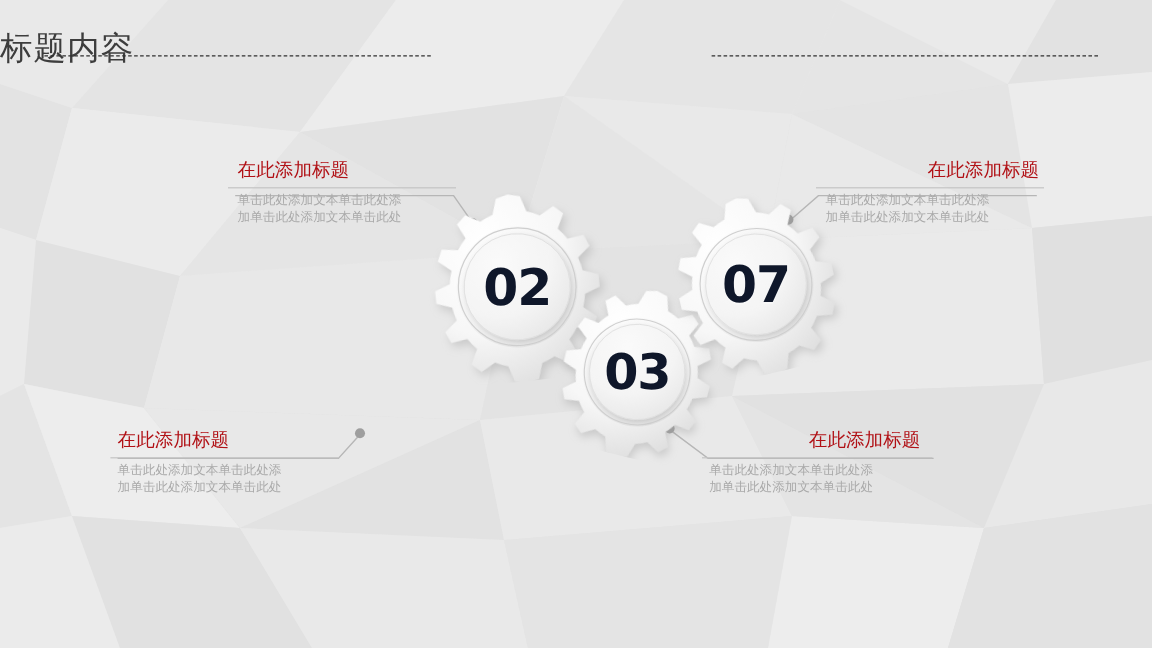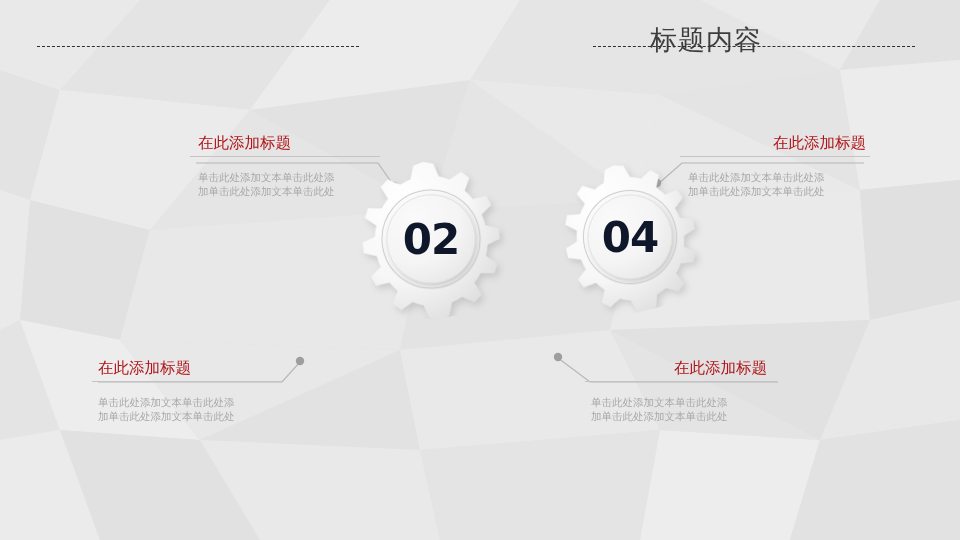--- a/index.html
+++ b/index.html
@@ -10,42 +10,42 @@
   }
   #slide{
     position:relative;width:960px;height:540px;overflow:hidden;
     background:#e7e7e7;
   }
   
   #bg{position:absolute;inset:0;width:960px;height:540px;}
 
   
   .title{
-    position:absolute;left:0;top:22px;width:762px;text-align:right;
+    position:absolute;left:0;top:22px;width:762px;text-align:left;
     font-size:27px;color:#3d3d3d;letter-spacing:1px;
     font-family:Liberation Serif, serif;
   }
   .dash{
     position:absolute;top:46px;height:0;
     border-top:1.6px dashed #2f2f2f;
   }
   .dash.left{left:37px;width:322px;}
   .dash.right{left:593px;width:322px;}
 
   
   .label{position:absolute;}
   .label .head{
-    font-size:15.5px;color:#b11116;white-space:nowrap;line-height:20px;
+    font-size:15.5px;color:#b11116;white-space:nowrap;line-height:20px;font-family:Liberation Mono, monospace;
   }
   .label .rule{
     height:0;border-top:1px solid #c4c4c4;margin-top:3px;
   }
   .label .body{
     font-size:10.5px;color:#a9a9a9;line-height:14px;white-space:nowrap;
-    margin-top:13px;
+    margin-top:3px;
   }
   .label.l-tl{left:190px;top:133px;width:190px;}
   .label.l-tl .head{padding-left:8px;}
   .label.l-tl .body{padding-left:8px;}
 
   .label.l-tr{left:680px;top:133px;width:190px;}
   .label.l-tr .head{text-align:right;padding-right:4px;}
   .label.l-tr .body{padding-left:8px;}
 
   .label.l-bl{left:92px;top:358px;width:190px;}
@@ -220,26 +220,32 @@
   </svg>
 
 
   <div class="gear" id="gear02">
     <svg width="158" height="158" viewBox="0 0 200 200">
       <use href="#gearShape" width="200" height="200" transform="rotate(-6 100 100)"></use>
     </svg>
     <div class="num">02</div>
   </div>
 
+  <div class="gear" id="gear03">
+    <svg width="142" height="142" viewBox="0 0 200 200">
+      <use href="#gearShape" width="200" height="200" transform="rotate(14 100 100)"></use>
+    </svg>
+    <div class="num">03</div>
+  </div>
 
   <div class="gear" id="gear04">
     <svg width="150" height="150" viewBox="0 0 200 200">
       <use href="#gearShape" width="200" height="200" transform="rotate(-13 100 100)"></use>
     </svg>
-    <div class="num">04</div>
+    <div class="num">07</div>
   </div>
 
   <div class="label l-tl">
     <div class="head">在此添加标题</div>
     <div class="rule"></div>
     <div class="body">单击此处添加文本单击此处添</div>
     <div class="body" style="margin-top:0">加单击此处添加文本单击此处</div>
   </div>
 
   <div class="label l-tr">

